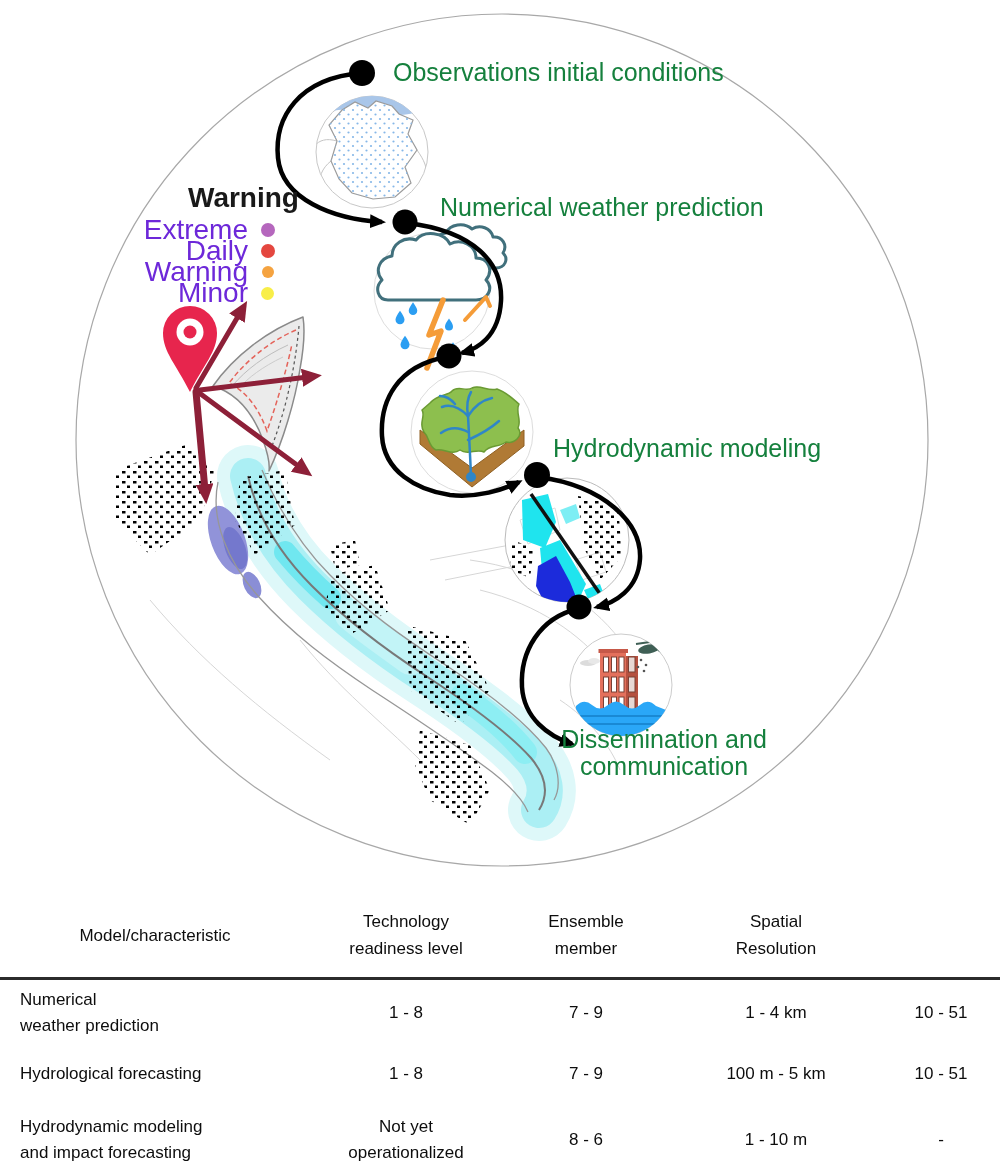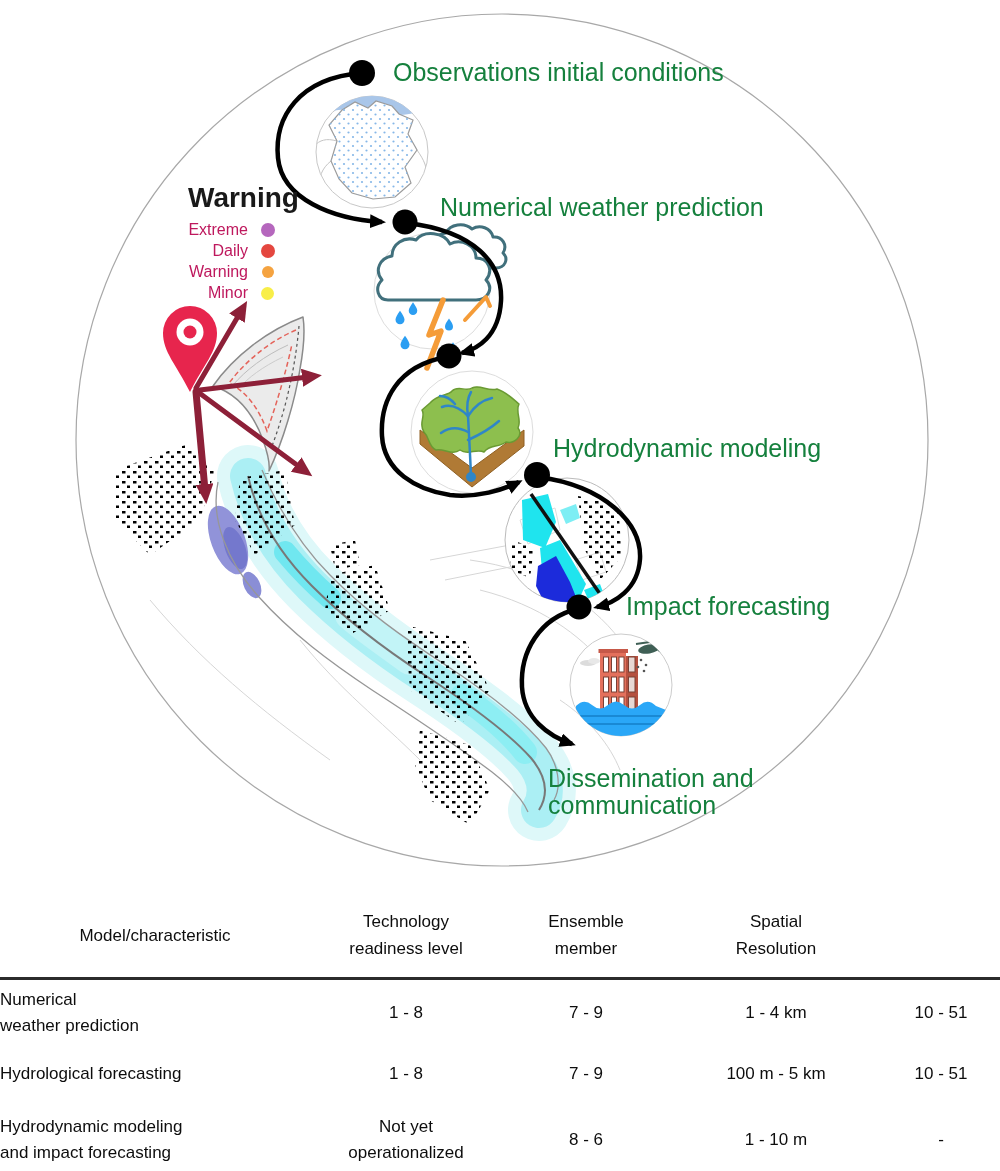--- a/index.html
+++ b/index.html
@@ -2,29 +2,29 @@
 <html><head>
 <meta charset="utf-8">
 <style>
   html,body{margin:0;padding:0;background:#fff;}
   .canvas{position:relative;width:1000px;height:1171px;background:#fff;overflow:hidden;
           font-family:"Liberation Sans",sans-serif;color:#111;}
   .abs{position:absolute;}
   .step-label{position:absolute;font-size:25px;line-height:27px;color:#15803d;white-space:pre-line;}
   .legend-title{position:absolute;left:172px;top:182px;font-size:28px;font-weight:600;color:#191919;margin-left:16px;}
   .legend-labels{position:absolute;left:110px;top:219px;width:138px;text-align:right;
-                 font-size:16px;line-height:21px;color:#be185d;}
+                 font-size:28px;line-height:21px;color:#6d28d9;}
   .legend-dot{position:absolute;border-radius:50%;}
   .dtable{position:absolute;left:0;top:893px;width:1000px;color:#0d0d0d;}
   .grid{display:grid;grid-template-columns:310px 192px 168px 212px 118px;align-items:center;}
   .thead{height:84px;border-bottom:3px solid #2b2b2b;}
   .cell{text-align:center;font-size:17px;line-height:27px;white-space:pre-line;}
   .trow .cell{line-height:26px;}
   .r1{height:66px;} .r2{height:56px;} .r3{height:76px;}
-  .name{text-align:left;padding-left:0;}
+  .name{text-align:left;padding-left:20px;}
 </style>
 </head>
 <body>
 
 <div class="canvas">
 
   <svg class="abs" style="left:0;top:0" width="1000" height="880" viewBox="0 0 1000 880">
     <defs>
       <marker id="mA" markerUnits="userSpaceOnUse" markerWidth="20" markerHeight="16" refX="12" refY="7" orient="auto">
         <path d="M0,0 L16,7 L0,14 Z" fill="#000"></path>
@@ -215,22 +215,21 @@
         <circle cx="449" cy="356" r="12.5"></circle>
         <circle cx="537" cy="475" r="13"></circle>
         <circle cx="579" cy="607" r="12.5"></circle>
       </g>
     </g>
   </svg>
 
   <div class="step-label" style="left:393px;top:59px">Observations initial conditions</div>
   <div class="step-label" style="left:440px;top:194px">Numerical weather prediction</div>
   <div class="step-label" style="left:553px;top:435px">Hydrodynamic modeling</div>
-  <div class="step-label" style="left:626px;top:593px">Impact forecasting</div>
-  <div class="step-label" style="left:548px;top:765px;width:232px;text-align:left">Dissemination and
+  <div class="step-label" style="left:548px;top:726px;width:232px;text-align:center">Dissemination and
 communication</div>
 
   <div>
     <div class="legend-title">Warning</div>
     <div class="legend-labels">
       <div>Extreme</div>
       <div>Daily</div>
       <div>Warning</div>
       <div>Minor</div>
     </div>

